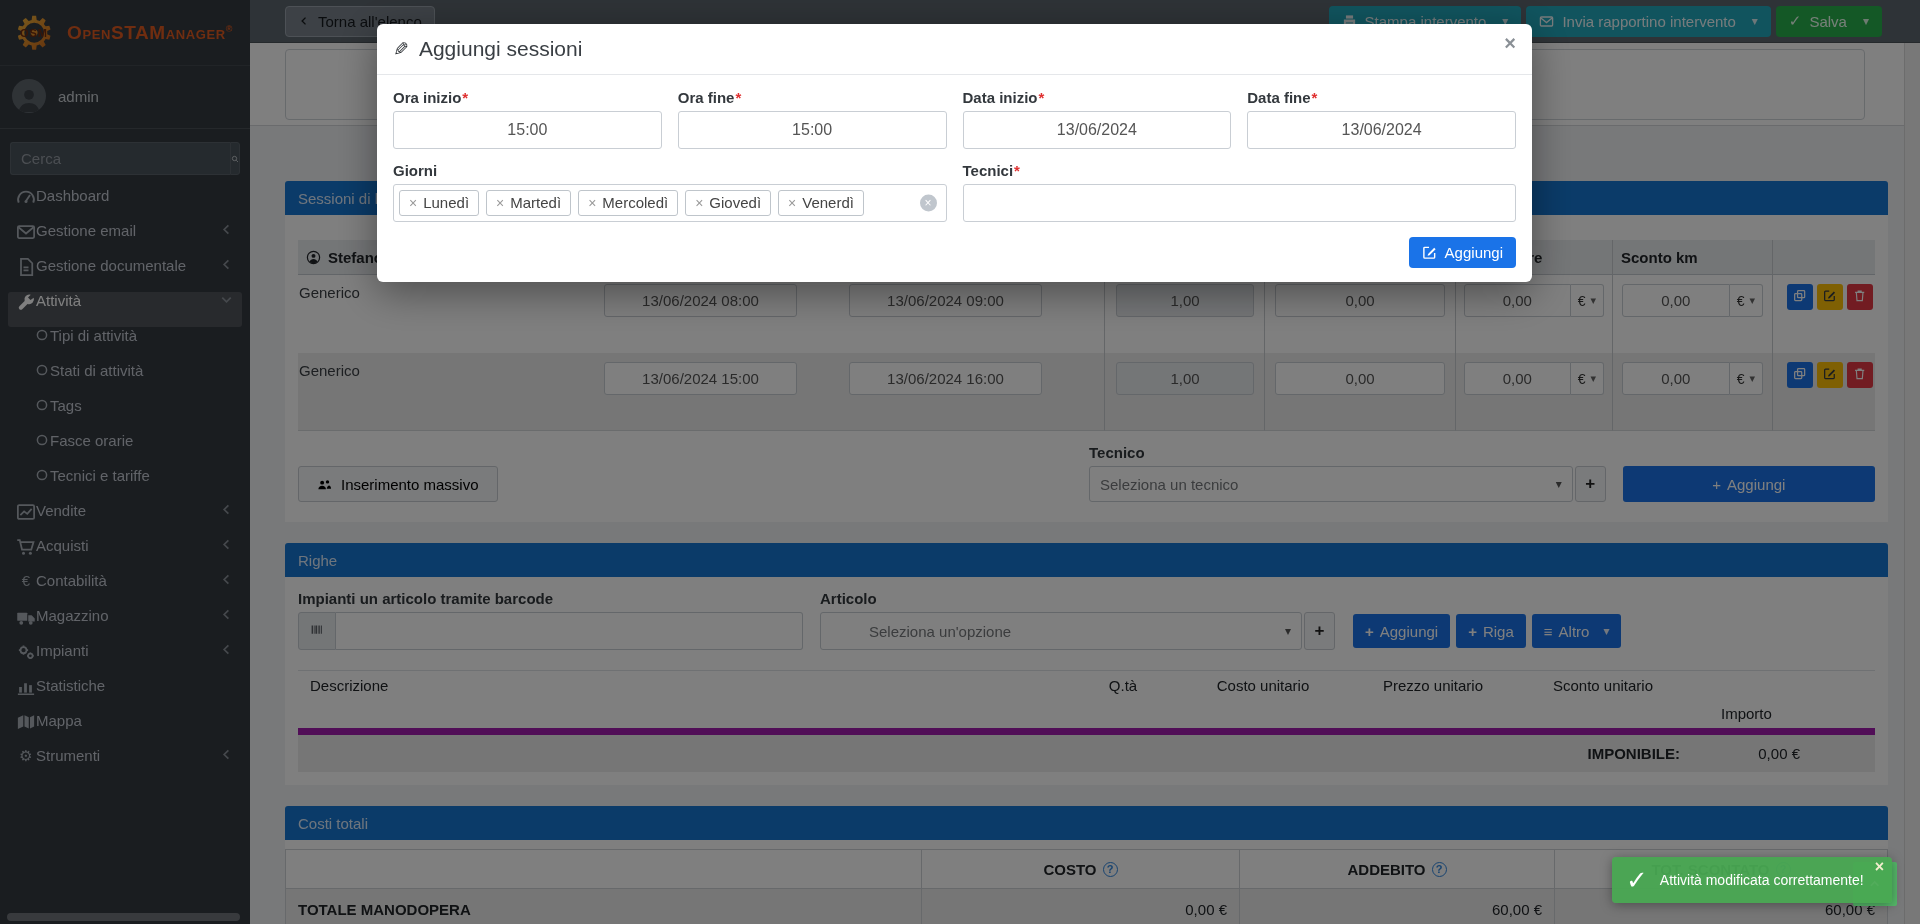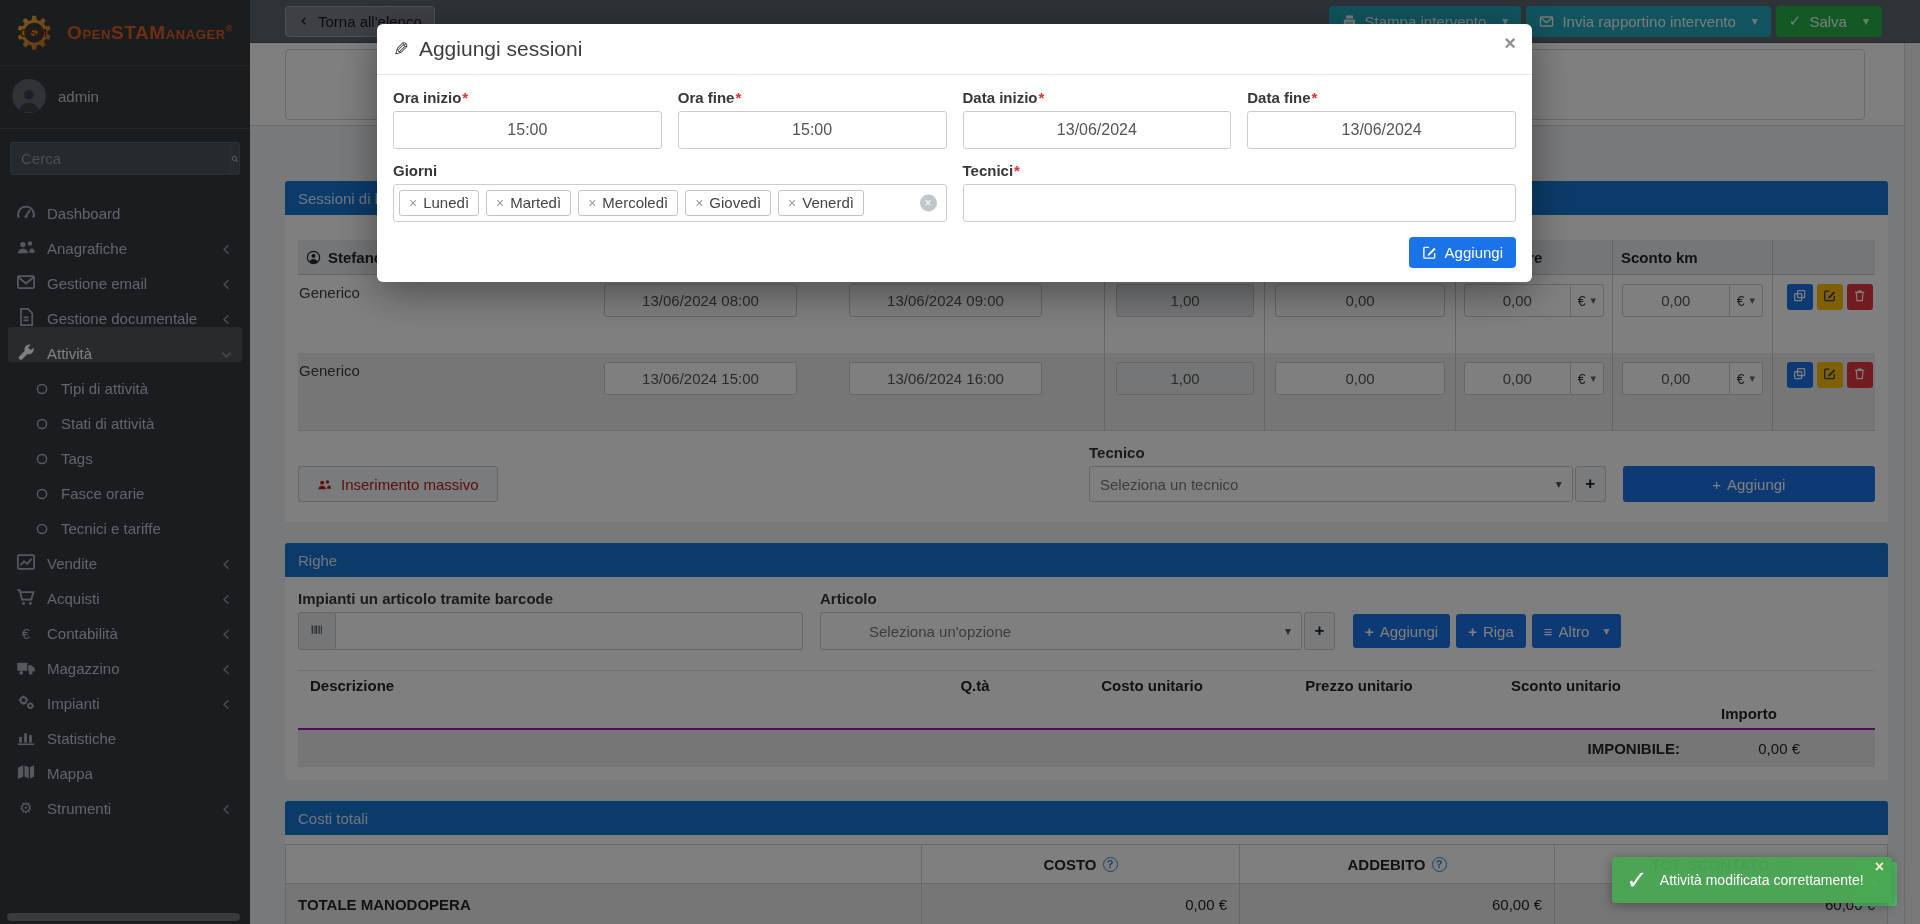--- a/index.html
+++ b/index.html
@@ -23,21 +23,21 @@
   .avatar svg { position:absolute; left:4px; top:5px; width:26px; height:30px; }
   .user-name { color:#c9ced3; font-size:15px; }
   .search { display:flex; margin:13px 10px 8px; }
   .search input { flex:1; height:33px; background:#4b545c; border:1px solid #5a636b; border-right:0;
     border-radius:3px 0 0 3px; color:#cfd4d9; padding:0 10px; font-size:15px; outline:none; }
   .search input::placeholder { color:#969da5; }
   .search-btn { width:37px; background:#4b545c; border:1px solid #5a636b; border-radius:0 3px 3px 0;
     color:#d4d9dd; display:flex; align-items:center; justify-content:center; cursor:pointer; }
   .search-btn svg { width:15px; height:15px; }
   .nav { list-style:none; padding:4px 8px 0; }
-  .nav-link { display:flex; align-items:flex-end; gap:11px; height:35px; padding:0 8px; border-radius:3px;
+  .nav-link { display:flex; align-items:flex-start; height:35px; padding:0 8px; border-radius:3px;
     color:#c2c7d0; font-size:15px; cursor:pointer; }
   .nav-link .mi { width:20px; display:flex; justify-content:center; color:#aab1b9; font-size:15px; }
   .nav-link .mi svg { width:16px; height:16px; }
   .nav-link .chev { margin-left:auto; color:#8b9199; display:flex; }
   .nav-link .chev svg { width:13px; height:13px; }
   .nav-link.active { background:rgba(255,255,255,.14); color:#fff; }
   .nav-link.active .mi { color:#fff; }
   .nav-link.sub { padding-left:26px; }
   .nav-link.sub .mi { width:16px; }
   .nav-link.sub .mi svg { width:13px; height:13px; }
@@ -97,21 +97,21 @@
     display:flex; align-items:center; gap:5px; padding:0 7px; font-size:14px; color:#333; cursor:pointer; }
   .addon .caret { margin-left:0; font-size:11px; color:#555; }
   .abtn { width:26px; height:26px; border-radius:3px; border:none; color:#fff; display:flex;
     align-items:center; justify-content:center; cursor:pointer; }
   .abtn svg { width:14px; height:14px; }
   .abtn.blue { background:#1a73e8; }
   .abtn.yellow { background:#ffc107; color:#343a40; }
   .abtn.red { background:#e53945; }
 
   .act-row { display:flex; justify-content:space-between; align-items:flex-end; margin-top:13px; }
-  .btn-light { background:#f4f6f8; border:1px solid #c8cdd2; color:#b91c1c; height:36px; padding:0 18px;
+  .btn-light { background:#f4f6f8; border:1px solid #c8cdd2; color:#000000; height:36px; padding:0 18px;
     border-radius:3px; display:inline-flex; align-items:center; gap:9px; font-size:15px; cursor:pointer; }
   .btn-light svg { width:16px; height:16px; }
   .tec-block { width:786px; }
   .flabel { font-weight:bold; font-size:15px; color:#33383d; margin-bottom:5px; display:block; }
   .tec-widgets { display:flex; }
   .fakeselect { height:36px; border:1px solid #c9ced4; border-radius:3px; background:#fff; color:#76797c;
     font-size:15px; display:flex; align-items:center; justify-content:space-between; padding:0 10px; cursor:pointer; }
   .fakeselect .caret { color:#444; }
   .sel-tec { width:485px; }
   .plus-btn { width:31px; height:36px; margin-left:2px; background:#f4f6f8; border:1px solid #c8cdd2;
@@ -133,21 +133,21 @@
     font-size:15px; padding:0 10px; outline:none; }
   .art-row { display:flex; align-items:center; }
   .sel-art { width:482px; height:38px;padding-left:48px; }
   .plus-btn.h38 { height:38px; }
   .r-btns { display:flex; gap:6px; margin-left:18px; }
   .btn-blue { background:#1a73e8; color:#fff; border:none; height:34px; padding:0 12px; border-radius:3px;
     font-size:15px; display:inline-flex; align-items:center; gap:6px; cursor:pointer; }
   .btn-blue .ic { font-weight:bold; }
   .rtable { margin-top:20px; border-top:1px solid #dfe3e7; }
   .rt-head { display:grid; grid-template-columns:1fr 110px 170px 170px 170px 187px;
-    border-bottom:2px solid #a21caf; font-weight:bold; font-size:15px; padding:6px 0;gap:37px; }
+    border-bottom:7px solid #a21caf; font-weight:normal; font-size:15px; padding:6px 0; }
   .rt-head .c { text-align:center; }
   .rt-head .first { text-align:left; padding-left:12px; }
   .rt-head .last { text-align:left; padding-left:33px;margin-top:28px; }
   .rt-row { display:grid; grid-template-columns:1fr 110px 170px 170px 170px 187px; background:#ececec;
     font-size:15px; padding:10px 0; }
   .rt-row .imp-l { grid-column:5; text-align:right; padding-right:8px; font-weight:bold; }
   .rt-row .imp-v { grid-column:6; text-align:right; padding-right:75px; }
 
   
   .costi-panel { margin-top:21px; }
@@ -238,36 +238,20 @@
   <ul class="nav">
     <li class="nav-link">
       <span class="mi">
           <svg viewBox="0 0 16 16" fill="none" stroke="currentColor" stroke-width="1.5" style="width: 100%; height: 100%;">
             <path d="M2.2 12.5a6.3 6.3 0 1 1 11.6 0"></path>
             <path d="M8 11.2 11.2 6.4"></path>
             <circle cx="8" cy="11.5" r="1.2" fill="currentColor" stroke="none"></circle>
           </svg>
         </span>
       <span>Dashboard</span>
-    </li>
-    <li class="nav-link">
-      <span class="mi">
-          <svg viewBox="0 0 16 16" fill="currentColor" style="width: 100%; height: 100%;">
-            <circle cx="5.5" cy="6" r="2.1"></circle>
-            <circle cx="11.2" cy="5.2" r="1.8"></circle>
-            <path d="M1.5 13c0-2.4 1.8-3.7 4-3.7s4 1.3 4 3.7z"></path>
-            <path d="M10.4 12.6c.2-1.9 1-3.2 2.3-3.6 1.3.3 2.3 1.5 2.3 3.6z"></path>
-          </svg>
-        </span>
-      <span>Anagrafiche</span>
-      <span class="chev">
-          <svg viewBox="0 0 16 16" fill="none" stroke="currentColor" stroke-width="1.8" style="width: 1em; height: 1em;">
-            <path d="M10 3.5 5.5 8l4.5 4.5"></path>
-          </svg>
-        </span>
     </li>
     <li class="nav-link">
       <span class="mi">
           <svg viewBox="0 0 16 16" fill="none" stroke="currentColor" stroke-width="1.4" style="width: 100%; height: 100%;">
             <rect x="1.5" y="3.2" width="13" height="9.6" rx="1"></rect>
             <path d="M2 4.2l6 5 6-5"></path>
           </svg>
         </span>
       <span>Gestione email</span>
       <span class="chev">

